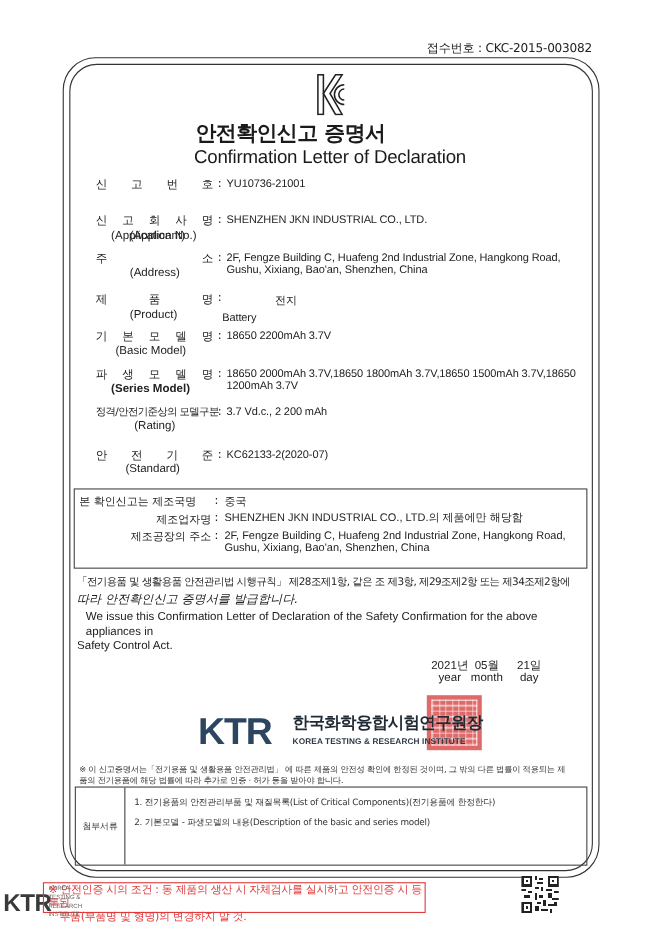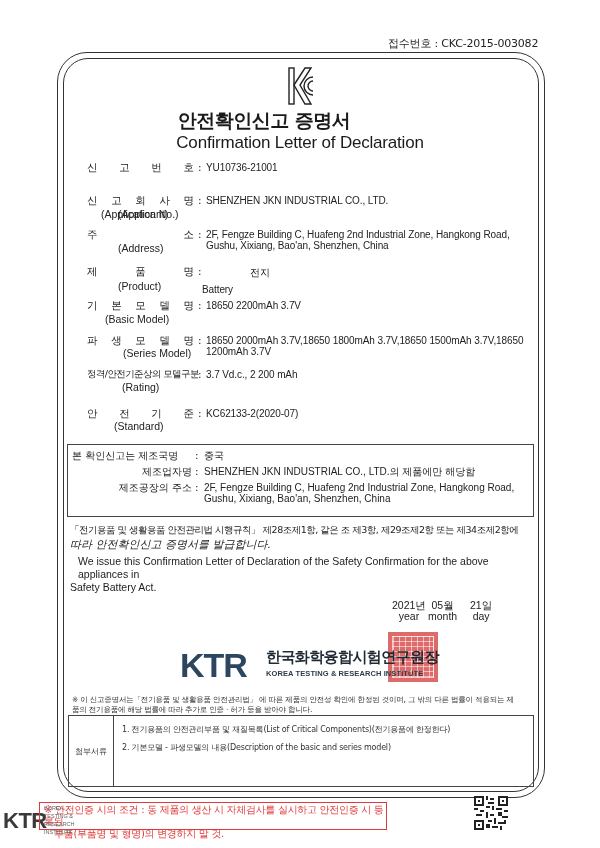--- a/index.html
+++ b/index.html
@@ -194,21 +194,21 @@
 
 <div class="abs" style="left:87px; top:334px;">
   <div class="spaced field-label-ko">
     <span>파</span>
     <span>생</span>
     <span>모</span>
     <span>델</span>
     <span>명</span>
   </div>
 </div>
-<div class="abs field-label-en" style="left:123px; top:347px;">(Series Model)</div>
+<div class="abs field-label-en" style="left:101px; top:347px;font-weight:bold;">(Series Model)</div>
 <div class="abs colon" style="left:198px; top:334px;">:</div>
 <div class="abs field-value" style="left:206px; top:335px;">
   <div>18650 2000mAh 3.7V,18650 1800mAh 3.7V,18650 1500mAh 3.7V,18650</div>
   <div>1200mAh 3.7V</div>
 </div>
 
 <div class="abs field-label-ko" style="left:87px; top:368px; font-size:9.5px; letter-spacing:-0.6px;">정격/안전기준상의 모델구분</div>
 <div class="abs field-label-en" style="left:122px; top:381px;">(Rating)</div>
 <div class="abs colon" style="left:198px; top:368px;">:</div>
 <div class="abs field-value" style="left:206px; top:369px;">3.7 Vd.c., 2 200 mAh</div>
@@ -240,21 +240,21 @@
   <div>2F, Fengze Building C, Huafeng 2nd Industrial Zone, Hangkong Road,</div>
   <div>Gushu, Xixiang, Bao'an, Shenzhen, China</div>
 </div>
 
 <div class="abs issue-ko">
   <div style="letter-spacing:-0.5px; font-size:9.5px;">「전기용품 및 생활용품 안전관리법 시행규칙」 제28조제1항, 같은 조 제3항, 제29조제2항 또는 제34조제2항에</div>
   <div style="font-size:11px;font-style:italic;">따라 안전확인신고 증명서를 발급합니다.</div>
 </div>
 <div class="abs issue-en">
   <div style="padding-left:8px;">We issue this Confirmation Letter of Declaration of the Safety Confirmation for the above  appliances in</div>
-  <div>Safety Battery Act.</div>
+  <div>Safety Control Act.</div>
 </div>
 
 <div class="abs date-block" style="left:392px;">
   <div>2021년</div>
   <div>year</div>
 </div>
 <div class="abs date-block" style="left:428px;">
   <div>05월</div>
   <div>month</div>
 </div>

